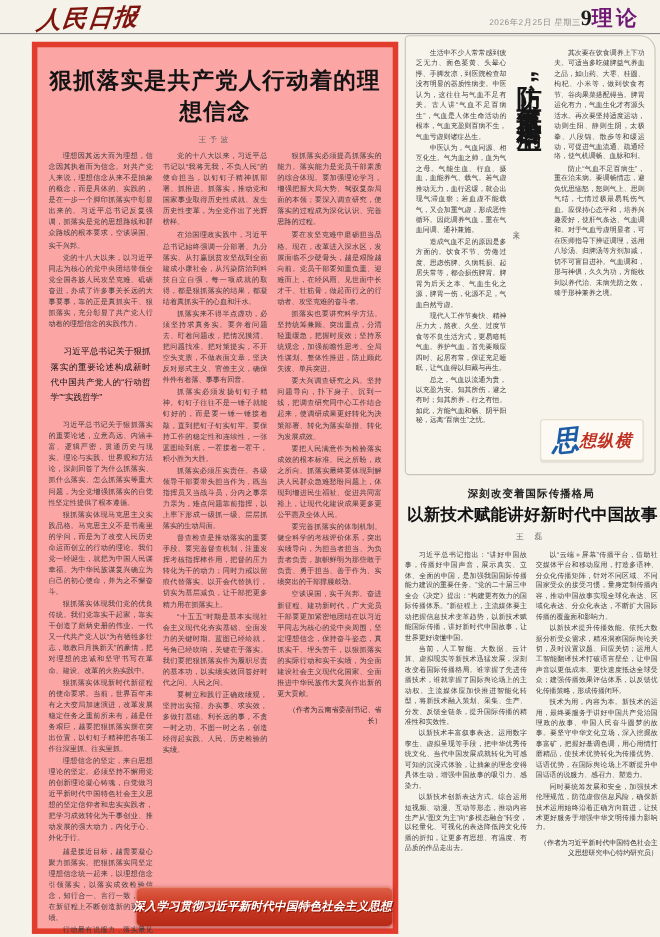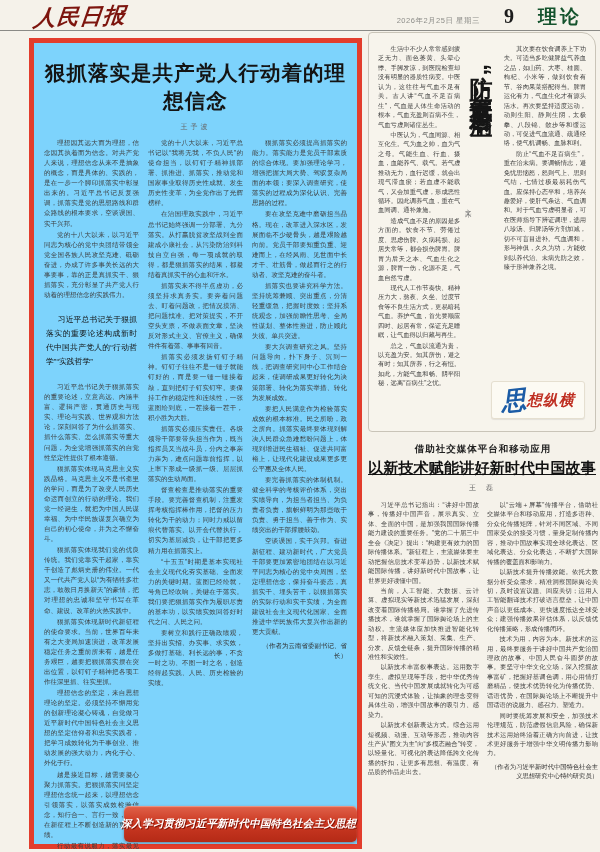--- a/index.html
+++ b/index.html
@@ -3,27 +3,27 @@
 <meta charset="utf-8">
 <style>
   html,body{margin:0;padding:0;background:#e9e6df;}
   .page{position:relative;width:600px;height:852px;background:#f5f2ea;overflow:hidden;
         font-family:"Liberation Sans",sans-serif;color:#3d3d3d;}
   
   .hdr{position:absolute;left:0;top:0;width:600px;height:30px;border-bottom:1.5px solid #8a8a86;}
   .masthead{position:absolute;left:34px;top:2px;font-family:"Liberation Serif",serif;
             font-size:22px;font-weight:bold;font-style:italic;color:#7d150e;
             transform:skewX(-8deg) rotate(-2deg);letter-spacing:1px;}
-  .hdr-right{position:absolute;right:18px;top:4px;display:flex;align-items:baseline;gap:24px;}
+  .hdr-right{position:absolute;right:18px;top:4px;display:flex;align-items:baseline;gap:0;}
   .issue-date{font-size:7.5px;color:#8d8d89;letter-spacing:.5px;}
   .pageno{font-size:20px;font-weight:bold;color:#1c1c1c;font-family:"Liberation Serif",serif;}
-  .section{font-size:19px;font-weight:bold;color:#14532d;letter-spacing:3px;}
+  .section{font-size:19px;font-weight:bold;color:#701a75;letter-spacing:3px;}
   
   .lead{position:absolute;left:29px;top:38px;width:323px;height:801px;
-        border:5px solid #e23d2c;background:#7dd3fc;padding:0 0;}
+        border:5px solid #e23d2c;background:#fca5a5;padding:0 0;}
   .lead h1{margin:16px 6px 0 6px;text-align:center;font-size:20.5px;letter-spacing:1px;
            color:#141414;font-weight:bold;}
   .byline{ text-align:center;font-size:7px;color:#666;margin:7px 0 6px 0;letter-spacing:3px;}
   .cols{display:flex;gap:9px;padding:0 10px;}
   .col{width:95px;overflow:hidden;font-size:6.5px;line-height:1.55;text-align:justify;}
   .col1{height:718px;}
   .col2,.col3{height:672px;}
   .blk-para{text-indent:2em;margin:0 0 1px 0;}
   .blk-pullquote{font-weight:normal;font-size:7.8px;line-height:1.8;color:#111;
                  margin:9px 0;padding:4px 2px;text-indent:1.5em;}
@@ -53,22 +53,22 @@
   .ornament{margin-top:6px;color:#9a9a94;font-size:9px;}
   .collogo{position:absolute;right:10px;bottom:12px;width:92px;height:36px;background:#fcfaf3;
            border:1px solid #e5dfd0;border-radius:3px;display:flex;align-items:center;
            justify-content:center;box-shadow:0 1px 1px rgba(0,0,0,.08);}
   .collogo .si{font-size:25px;font-weight:bold;font-style:italic;color:#1c5ca6;
                font-family:"Liberation Serif",serif;transform:rotate(-6deg);margin-right:1px;}
   .collogo .rest{font-size:15px;font-weight:bold;font-style:italic;color:#bf2f22;letter-spacing:1px;}
   
   .media{position:absolute;left:368px;top:443px;width:230px;height:406px;}
   .kicker{text-align:center;font-size:9.5px;font-weight:bold;color:#222;letter-spacing:1px;}
-  .media h2{margin:3px 0 0 0;text-align:left;font-family:"Liberation Serif",serif;
-            font-size:15px;font-weight:bold;color:#111;letter-spacing:.2px;white-space:nowrap;text-decoration:underline;}
+  .media h2{margin:3px 0 0 0;text-align:right;font-family:"Liberation Serif",serif;
+            font-size:15px;font-weight:bold;color:#111;letter-spacing:.2px;white-space:nowrap;}
   .byline2{text-align:center;font-size:7px;color:#666;margin:5px 0 7px 0;letter-spacing:4px;}
   .mcols{display:flex;gap:8px;}
   .mcol{width:111px;height:330px;overflow:hidden;font-size:6.3px;line-height:1.5;text-align:justify;}
 </style>
 </head>
 <body>
 
 <div class="page">
 
   <div class="hdr">
@@ -143,21 +143,21 @@
           <div class="blk-para">防止“气血不足百病生”，重在治未病。要调畅情志，避免忧思恼怒，怒则气上、思则气结，七情过极最易耗伤气血。应保持心态平和，培养兴趣爱好，使肝气条达、气血调和。对于气血亏虚明显者，可在医师指导下辨证调理，选用八珍汤、归脾汤等方剂加减，切不可盲目进补。气血调和，形与神俱，久久为功，方能收到以养代治、未病先防之效，臻于形神兼养之境。</div>
         </div>
     </div>
     <div class="collogo">
       <span class="si">思</span>
       <span class="rest">想纵横</span>
     </div>
   </section>
 
   <section class="media">
-    <div class="kicker">借助社交媒体平台和移动应用</div>
+    <div class="kicker">深刻改变着国际传播格局</div>
     <h2>以新技术赋能讲好新时代中国故事</h2>
     <div class="byline2">王 磊</div>
     <div class="mcols">
       <div class="mcol">
           <div class="blk-para">习近平总书记指出：“讲好中国故事，传播好中国声音，展示真实、立体、全面的中国，是加强我国国际传播能力建设的重要任务。”党的二十届三中全会《决定》提出：“构建更有效力的国际传播体系。”新征程上，主流媒体要主动把握信息技术变革趋势，以新技术赋能国际传播，讲好新时代中国故事，让世界更好读懂中国。</div>
           <div class="blk-para">当前，人工智能、大数据、云计算、虚拟现实等新技术迅猛发展，深刻改变着国际传播格局。谁掌握了先进传播技术，谁就掌握了国际舆论场上的主动权。主流媒体应加快推进智能化转型，将新技术融入策划、采集、生产、分发、反馈全链条，提升国际传播的精准性和实效性。</div>
           <div class="blk-para">以新技术丰富叙事表达。运用数字孪生、虚拟呈现等手段，把中华优秀传统文化、当代中国发展成就转化为可感可知的沉浸式体验，让抽象的理念变得具体生动，增强中国故事的吸引力、感染力。</div>
           <div class="blk-para">以新技术创新表达方式。综合运用短视频、动漫、互动等形态，推动内容生产从“图文为主”向“多模态融合”转变，以轻量化、可视化的表达降低跨文化传播的折扣，让更多有思想、有温度、有品质的作品走出去。</div>
         </div>
       <div class="mcol">

